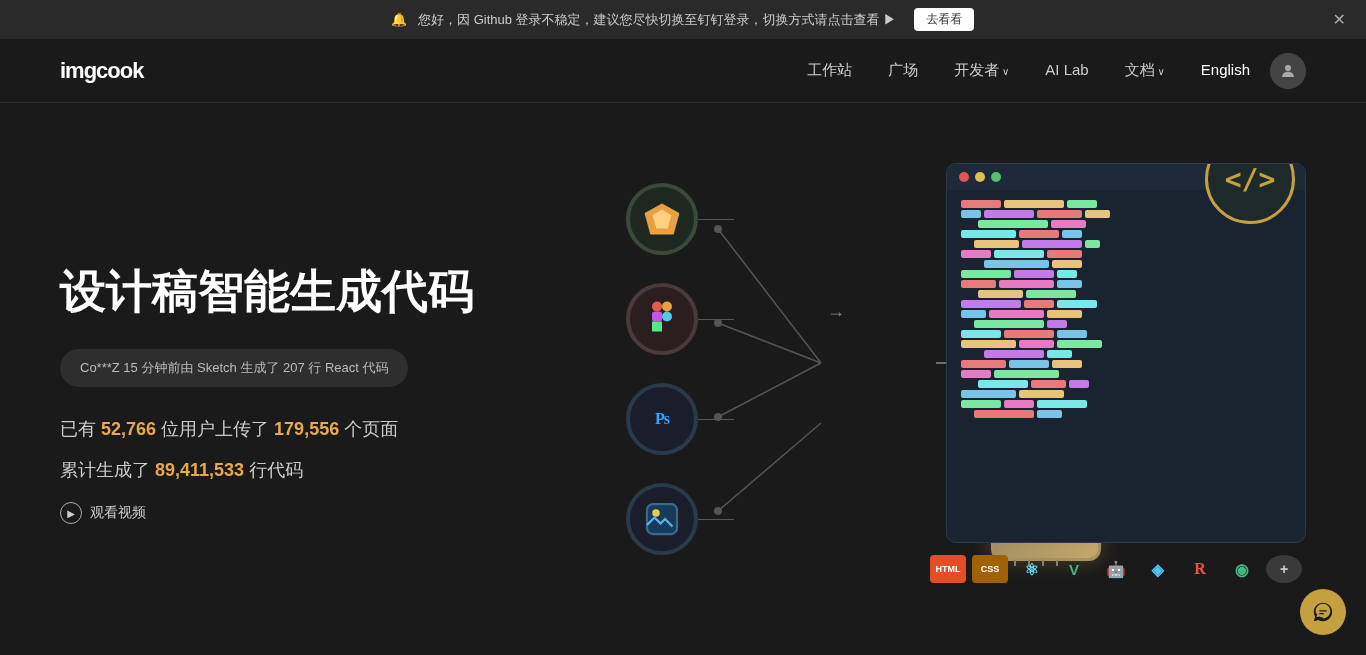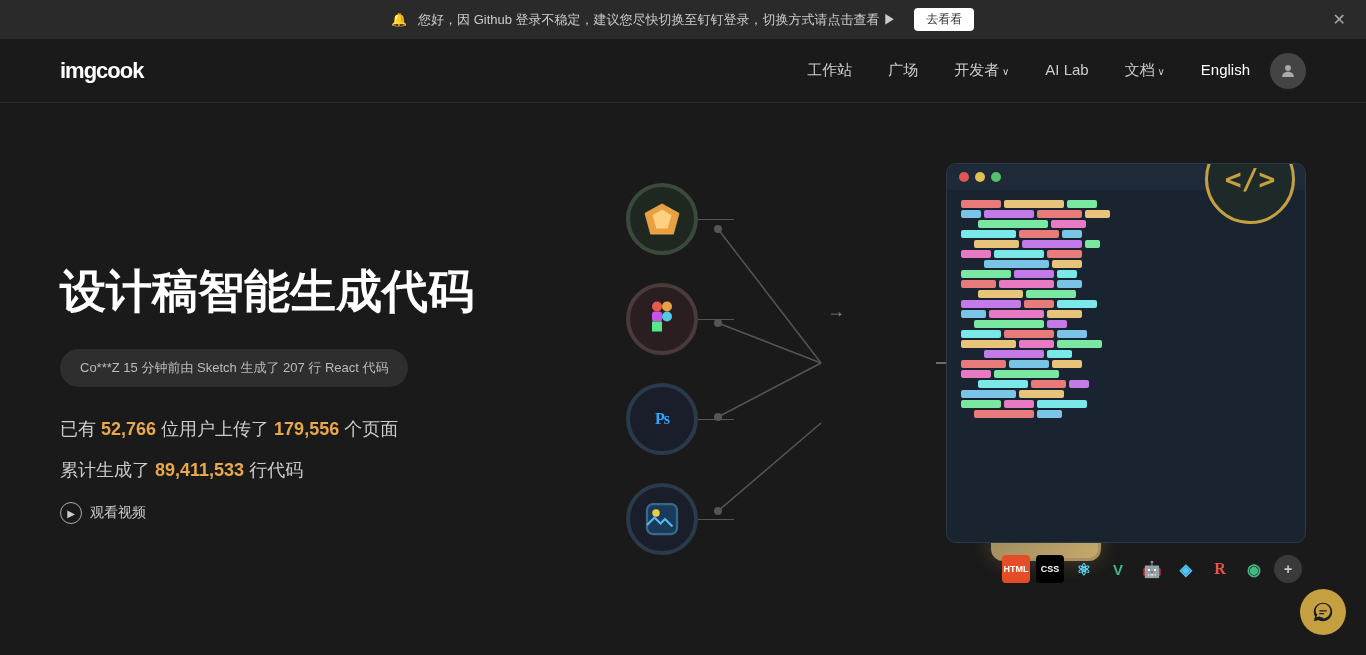--- a/index.html
+++ b/index.html
@@ -303,31 +303,31 @@
     
     .tech-icons {
       position: absolute;
       bottom: 60px;
       right: 4px;
       display: flex;
       align-items: center;
       gap: 6px;
     }
     .tech-icon {
-      width: 28px;
+      width: 36px;
       height: 28px;
       border-radius: 4px;
       display: flex;
       align-items: center;
       justify-content: center;
       font-size: 12px;
       font-weight: bold;
     }
     .ti-html { background: #e44d26; color: #fff; font-size: 9px; }
-    .ti-css { background: #000000; color: #fff; font-size: 9px; }
+    .ti-css { background: #a16207; color: #fff; font-size: 9px; }
     .ti-react { background: transparent; color: #61dafb; font-size: 16px; }
     .ti-more { background: #3a3a3a; color: #ccc; border-radius: 50%; font-size: 14px; }
 
     
     .chat-bubble {
       position: fixed;
       bottom: 20px;
       right: 20px;
       width: 46px;
       height: 46px;

